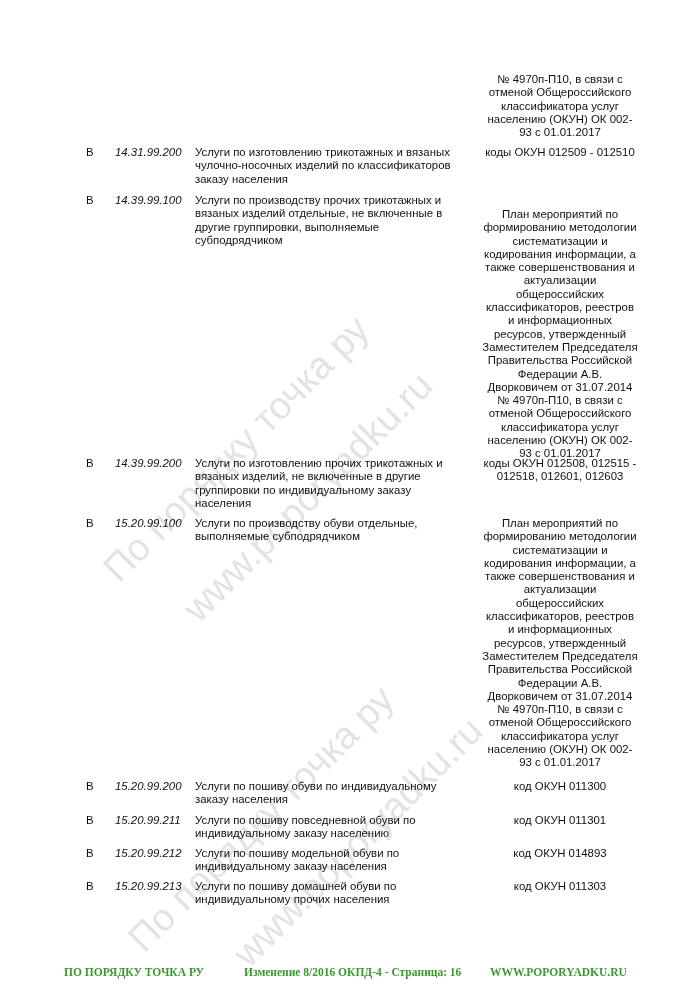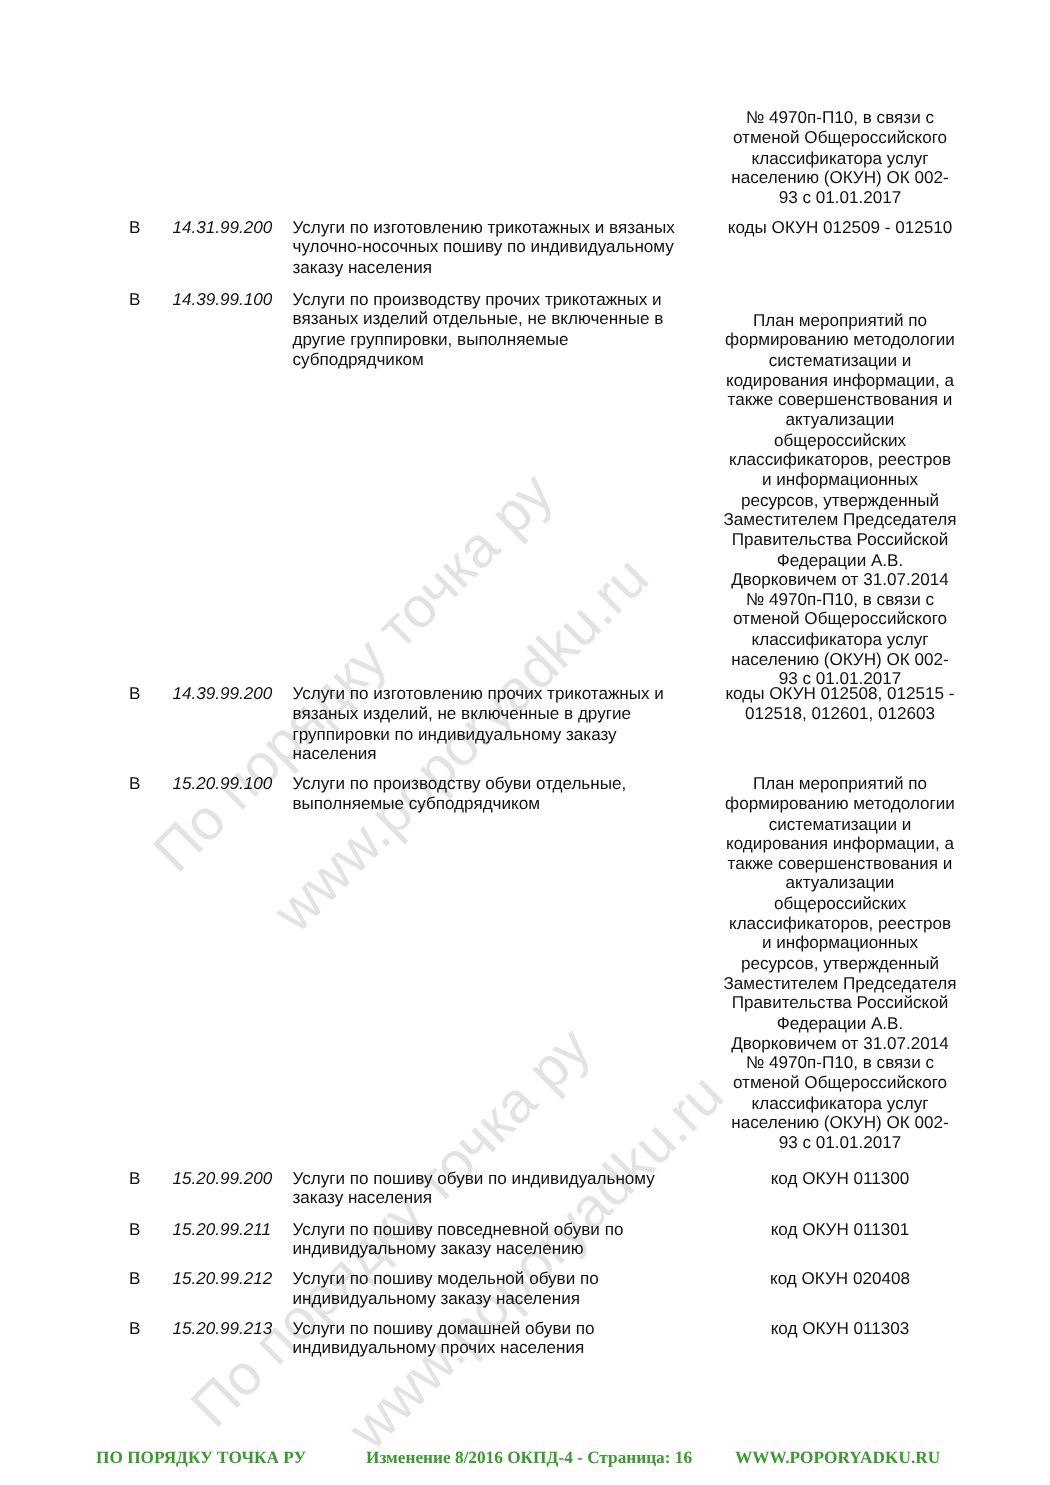--- a/index.html
+++ b/index.html
@@ -34,21 +34,21 @@
     <div class="cell-right line-text" style="top:73px;">№ 4970п-П10, в связи с
 отменой Общероссийского
 классификатора услуг
 населению (ОКУН) ОК 002-
 93 с 01.01.2017</div>
 
     <div class="row line-text" style="top:146px;">
       <span class="col-section">В</span>
       <span class="col-code">14.31.99.200</span>
       <span class="col-desc">Услуги по изготовлению трикотажных и вязаных
-чулочно-носочных пошиву по индивидуальному
+чулочно-носочных изделий по классификаторов
 заказу населения</span>
       <span class="cell-right">коды ОКУН 012509 - 012510</span>
     </div>
 
     <div class="row line-text" style="top:194px;">
       <span class="col-section">В</span>
       <span class="col-code">14.39.99.100</span>
       <span class="col-desc">Услуги по производству прочих трикотажных и
 вязаных изделий отдельные, не включенные в
 другие группировки, выполняемые
@@ -125,21 +125,21 @@
       <span class="col-desc">Услуги по пошиву повседневной обуви по
 индивидуальному заказу населению</span>
       <span class="cell-right">код ОКУН 011301</span>
     </div>
 
     <div class="row line-text" style="top:847px;">
       <span class="col-section">В</span>
       <span class="col-code">15.20.99.212</span>
       <span class="col-desc">Услуги по пошиву модельной обуви по
 индивидуальному заказу населения</span>
-      <span class="cell-right">код ОКУН 020408</span>
+      <span class="cell-right">код ОКУН 014893</span>
     </div>
 
     <div class="row line-text" style="top:880px;">
       <span class="col-section">В</span>
       <span class="col-code">15.20.99.213</span>
       <span class="col-desc">Услуги по пошиву домашней обуви по
 индивидуальному прочих населения</span>
       <span class="cell-right">код ОКУН 011303</span>
     </div>
 

